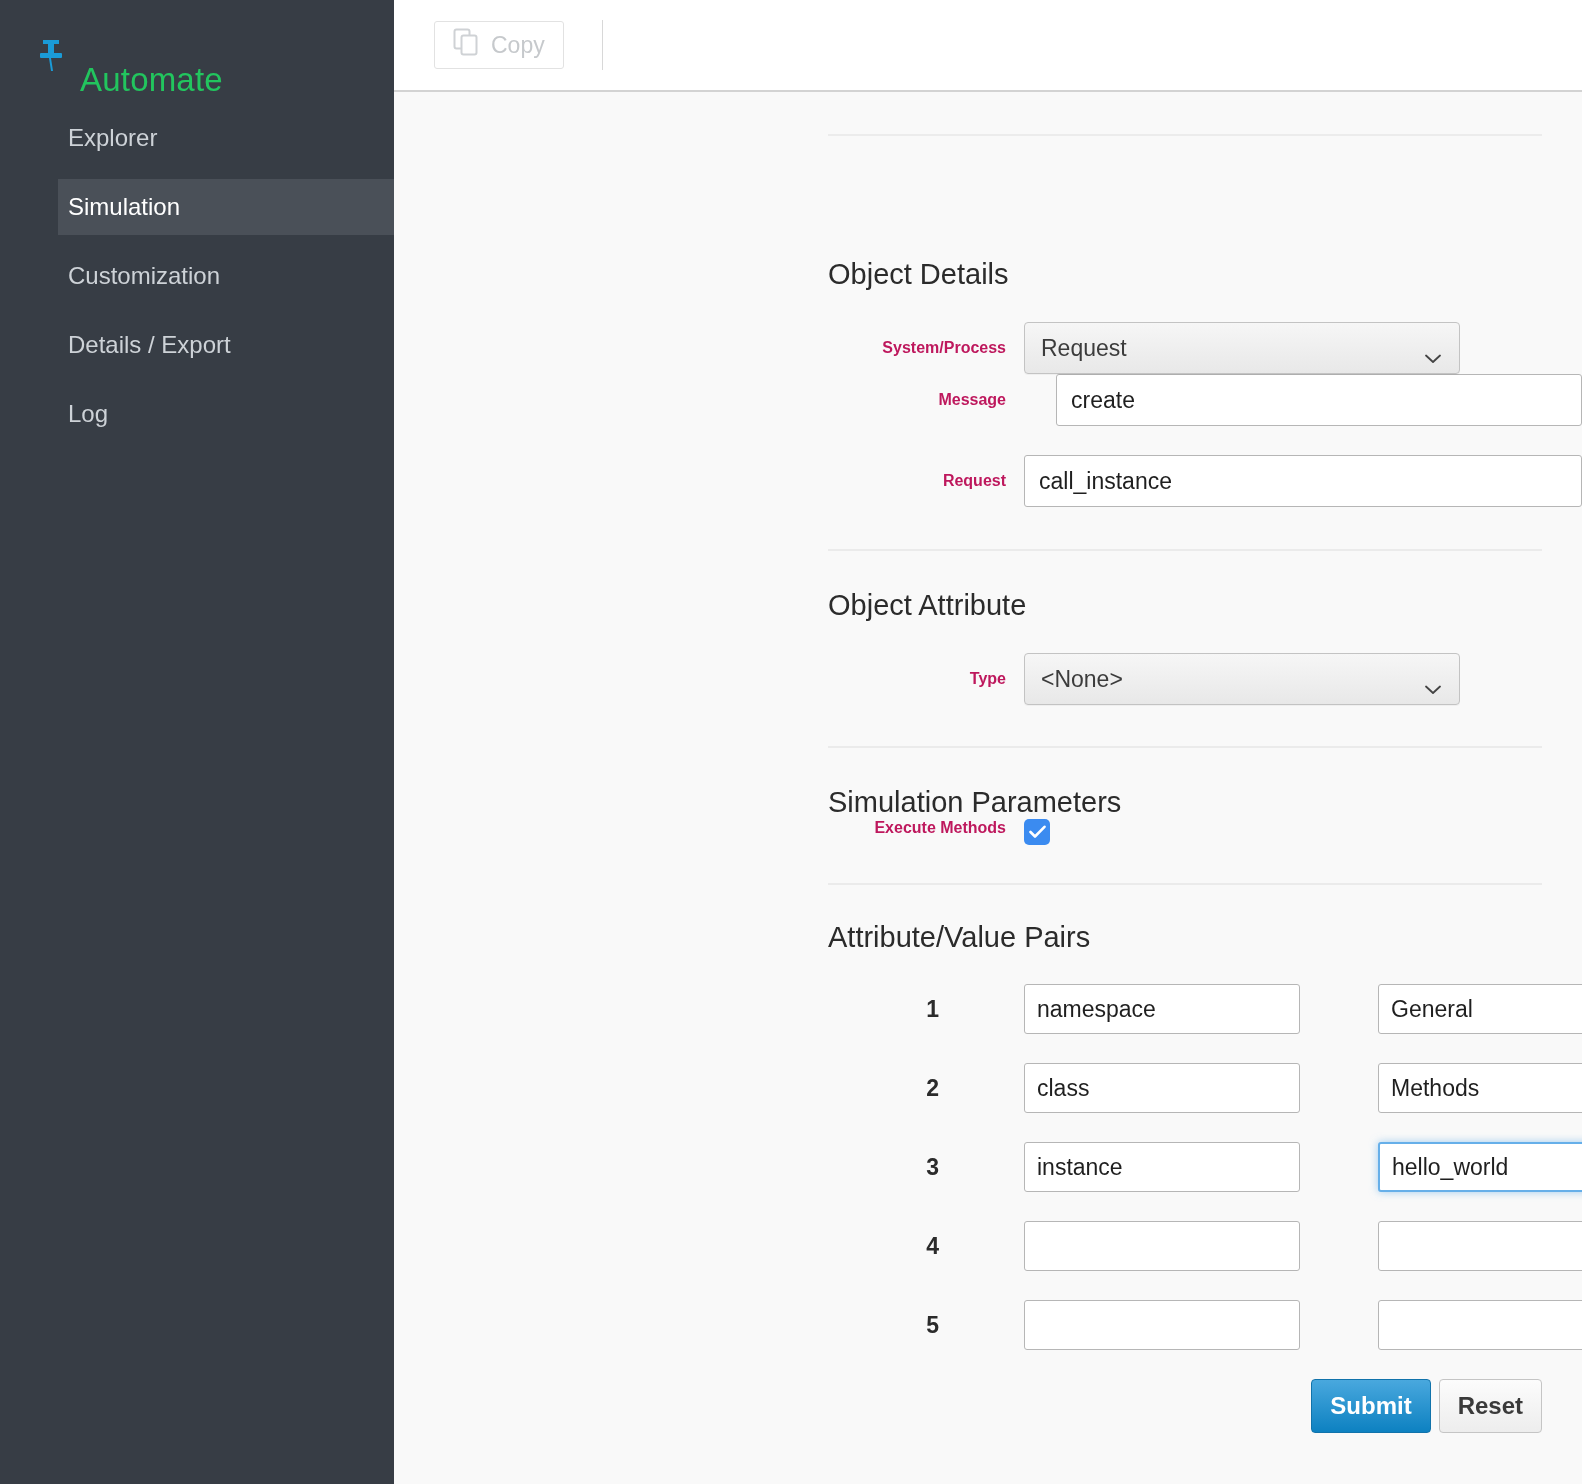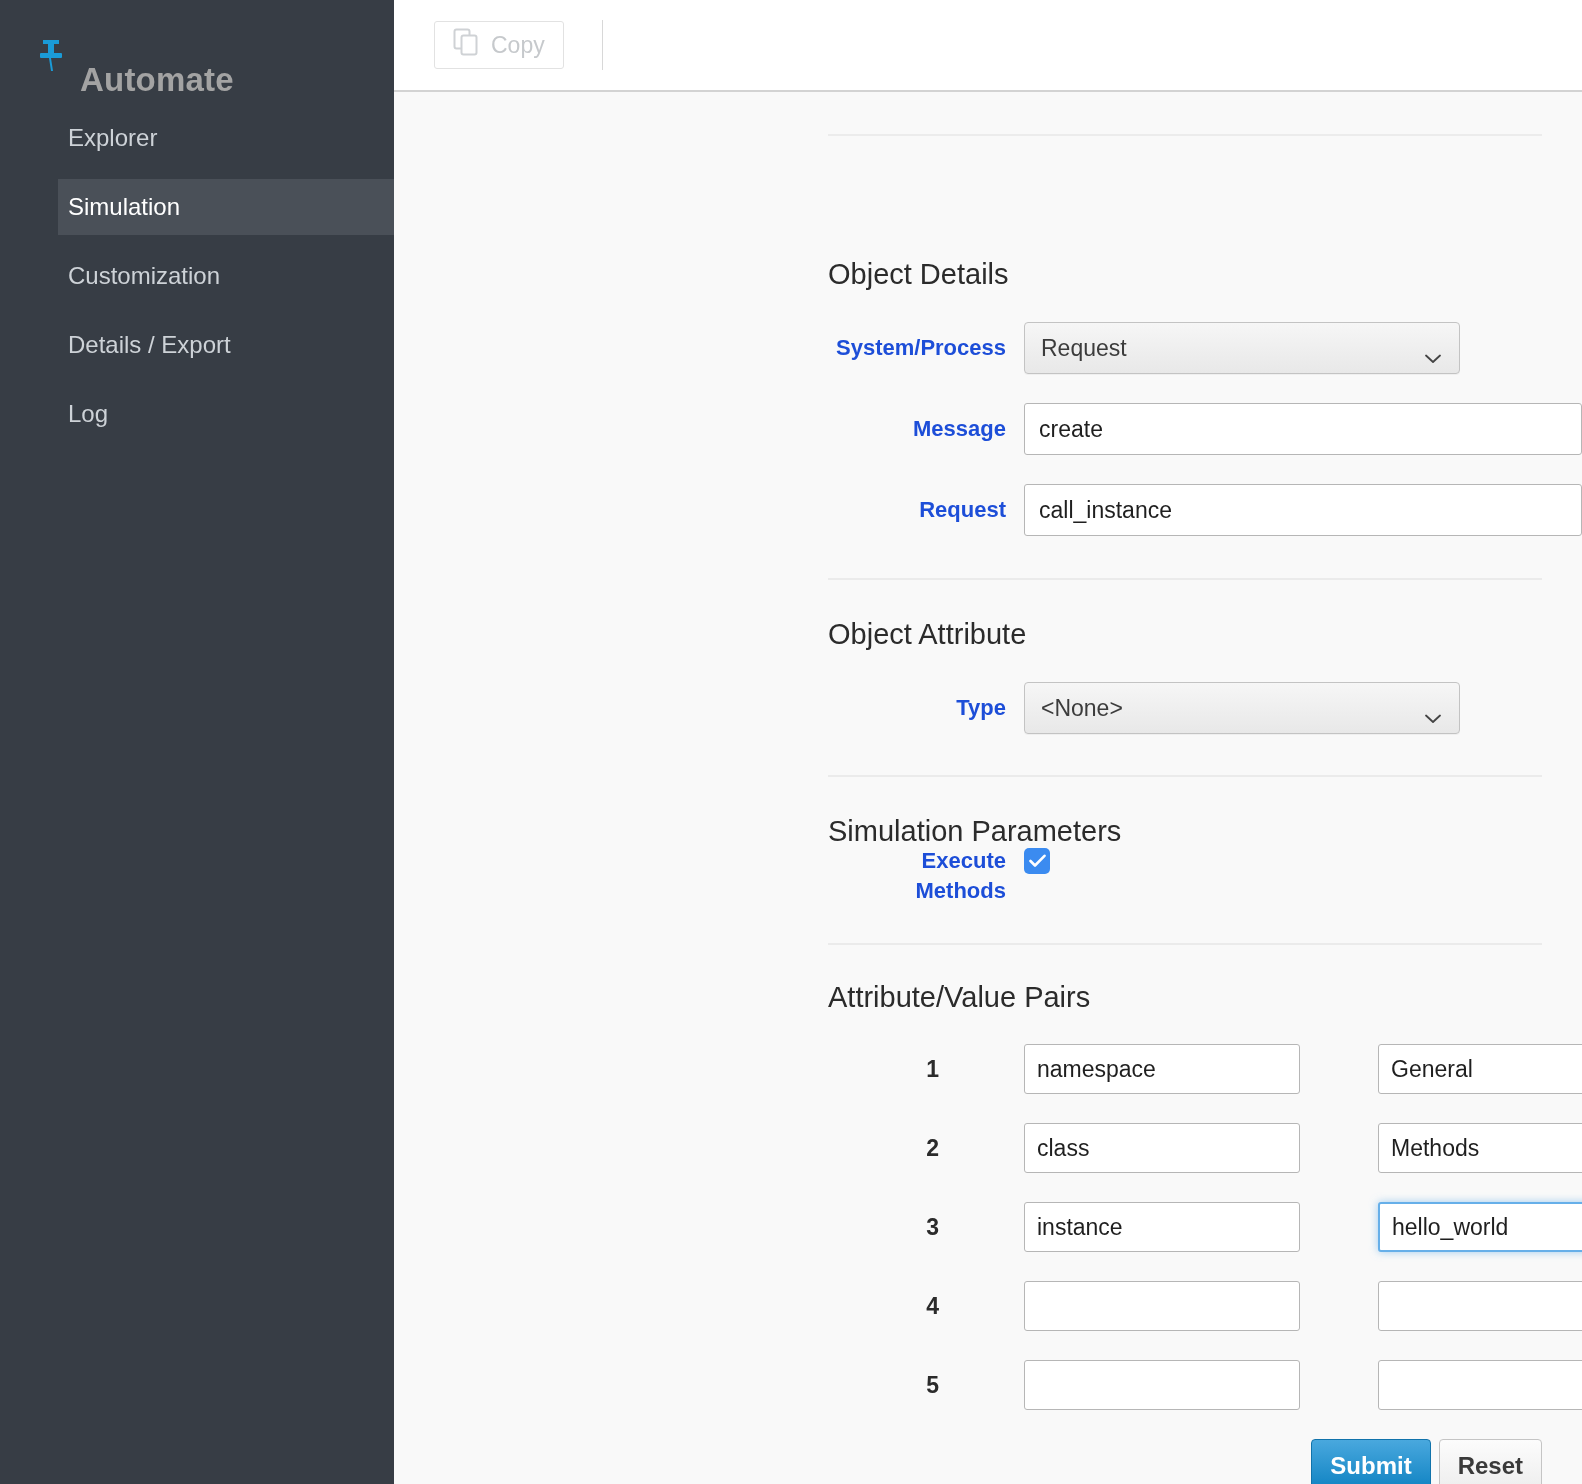--- a/index.html
+++ b/index.html
@@ -29,23 +29,23 @@
     padding-left: 36px;
   }
   .brand-icon {
     width: 30px; height: 38px;
     display: inline-flex;
     align-items: center;
     justify-content: center;
     margin-right: 14px;
   }
   .brand-title {
-    color: #a3a3a3;
+    color: #22c55e;
     font-size: 33px;
-    font-weight: 700;
+    font-weight: 400;
     letter-spacing: 0.2px;
     line-height: 1;
     margin-top: 48px;
   }
   .nav { display: block; padding-left: 18px; }
   .nav-item {
     height: 56px;
     display: flex;
     align-items: center;
     padding-left: 50px;
@@ -132,23 +132,23 @@
 
   .row {
     display: flex;
     align-items: center;
   }
   .lbl {
     width: 196px;
     min-width: 196px;
     text-align: right;
     padding-right: 18px;
-    font-size: 22px;
+    font-size: 16px;
     font-weight: bold;
-    color: #1d4ed8;
+    color: #be185d;
     line-height: 1.35;
   }
 
   .select {
     position: relative;
     width: 436px;
     height: 52px;
     border: 1px solid #c3c3c3;
     border-radius: 4px;
     background: linear-gradient(to bottom, #f6f6f6 0%, #e8e8e8 100%);
@@ -329,21 +329,21 @@
           <div class="select">
             <span>Request</span>
             <span class="chev">
               <svg width="16" height="10" viewBox="0 0 16 10">
                   <path d="M1 1.5 L8 8 L15 1.5" fill="none" stroke="#444" stroke-width="1.8" stroke-linecap="round" stroke-linejoin="round"></path>
                 </svg>
             </span>
           </div>
         </div>
 
-        <div class="row" style="margin-top:29px;">
+        <div class="row" style="gap:32px;">
           <div class="lbl">Message</div>
           <input class="txt" type="text" value="create" style="">
         </div>
 
         <div class="row" style="margin-top:29px;">
           <div class="lbl">Request</div>
           <input class="txt" type="text" value="call_instance" style="">
         </div>
 
         <div class="rule" style="margin-top:42px;"></div>

